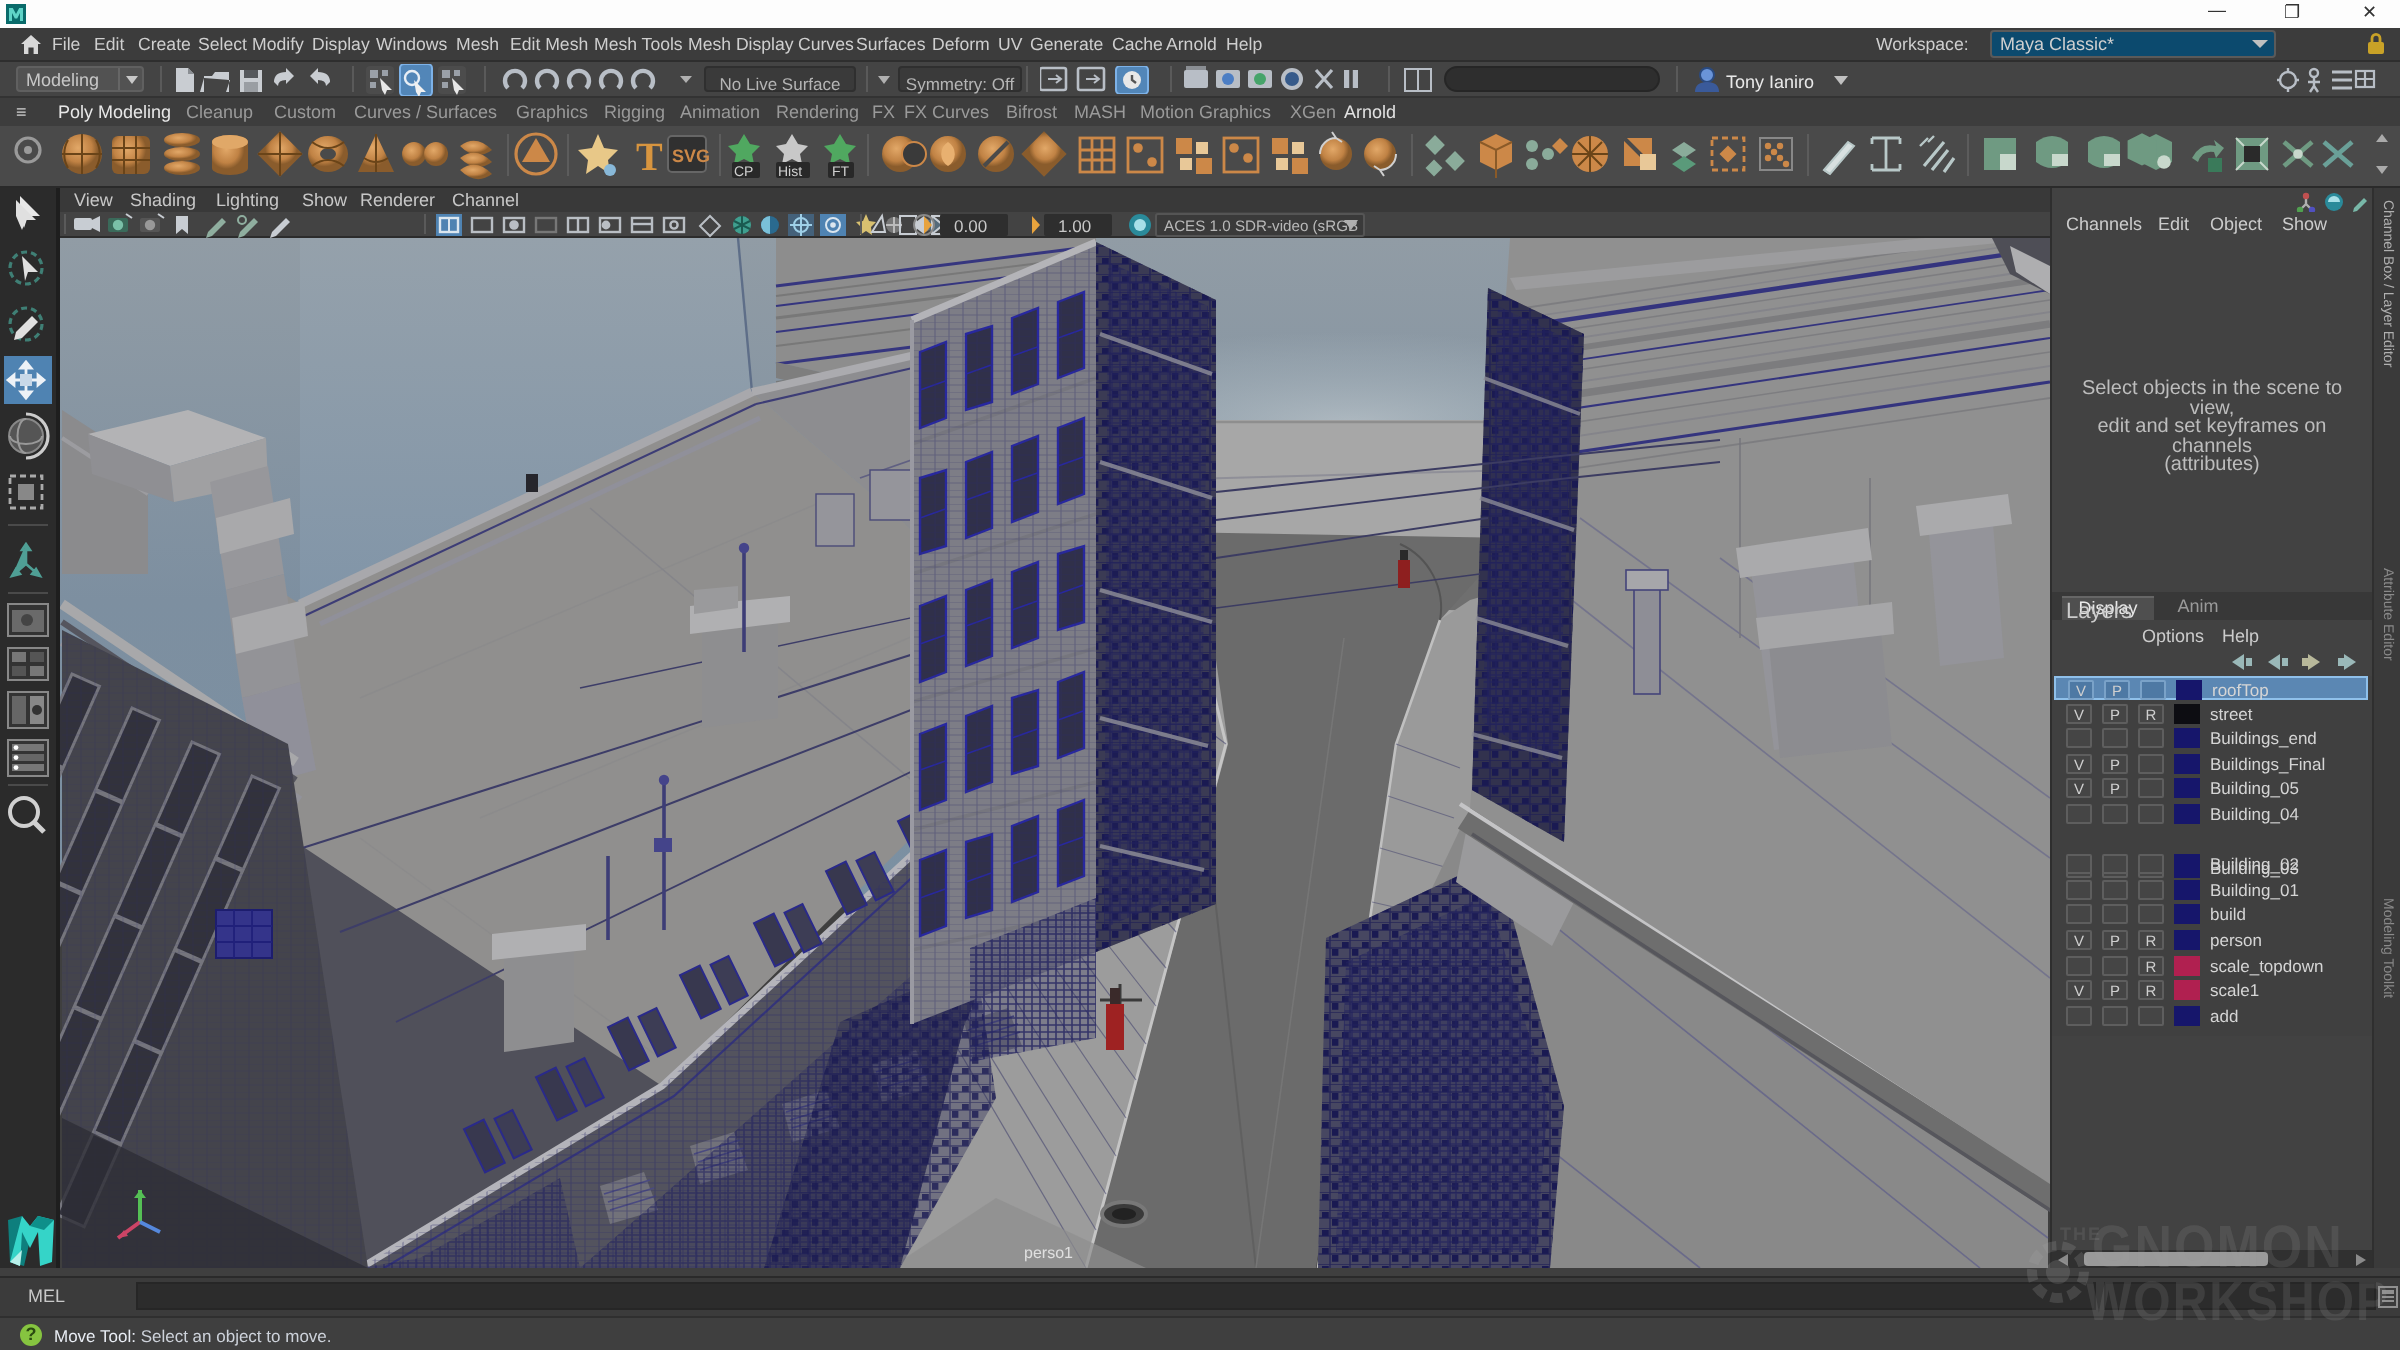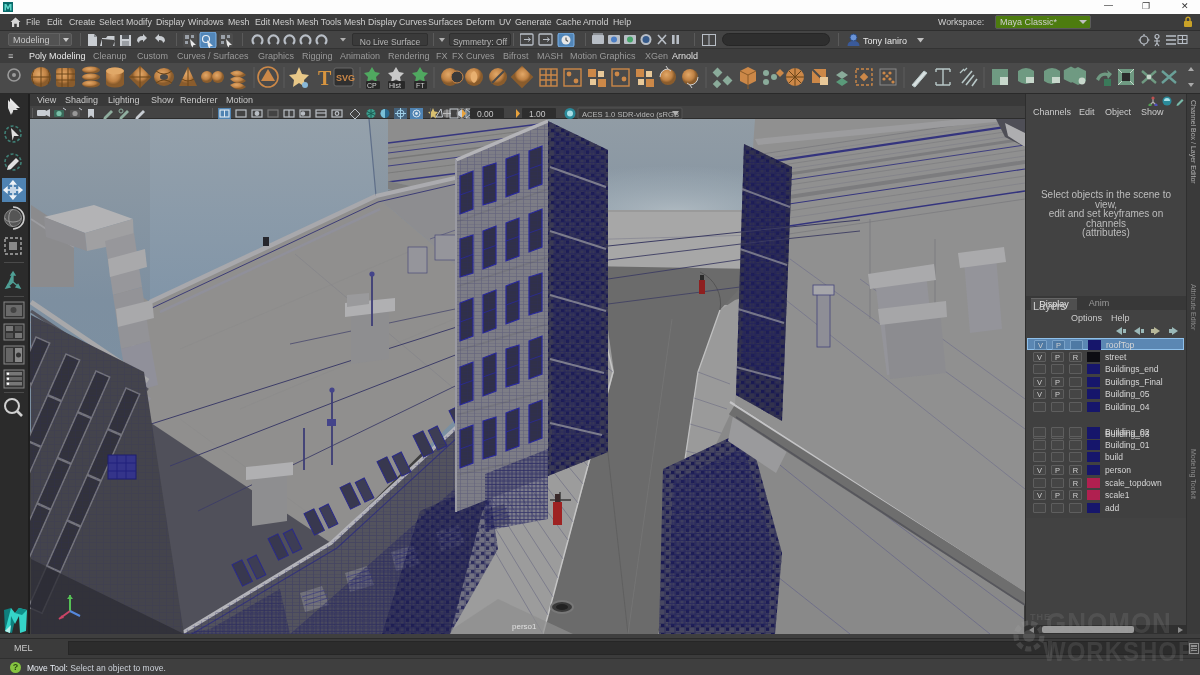--- a/index.html
+++ b/index.html
@@ -11,21 +11,21 @@
 
 #titlebar { left:0; top:0; width:1200px; height:14px; background:#fdfdfd; }
 #titlebar .ticon { left:3px; top:2px; width:10px; height:10px; }
 #titlebar .ttext { left:17px; top:2.5px; font-size:8px; color:#1a1a1a; white-space:nowrap; }
 .wbtn { top:3px; color:#333; font-size:9px; line-height:8px; }
 
 
 #menubar { left:0; top:14px; width:1200px; height:17px; background:#3c3c3c; border-bottom:1px solid #2e2e2e;}
 #menubar span { position:absolute; top:3px; font-size:8.8px; color:#cfcfcf; white-space:nowrap;}
 #wslabel { position:absolute; top:3px; font-size:9.5px; color:#b5b5b5; }
-#wsbox { left:995px; top:1px; width:96px; height:14px; background:#4d7c0f; border:1px solid #5a5a5a; border-radius:2px; font-size:9px; color:#cfcfcf; padding:1px 4px; }
+#wsbox { left:995px; top:1px; width:143px; height:14px; background:#0c4a6e; border:1px solid #5a5a5a; border-radius:2px; font-size:9px; color:#cfcfcf; padding:1px 4px; }
 #wsbox .arr { position:absolute; right:3px; top:4px; width:0; height:0; border-left:4px solid transparent; border-right:4px solid transparent; border-top:4px solid #c0c0c0;}
 
 
 #statusline { left:0; top:31px; width:1200px; height:18px; background:#444444; border-bottom:1px solid #333;}
 .sl-dd { position:absolute; background:#525252; border:1px solid #606060; border-radius:2px; color:#c8c8c8; font-size:9px; }
 .sl-field { position:absolute; background:#3a3a3a; border:1px solid #2f2f2f; border-radius:2px; color:#b5b5b5; font-size:9px; text-align:center; }
 .sl-sep { position:absolute; top:2px; width:1px; height:13px; background:#5a5a5a; }
 
 
 #shelftabs { left:0; top:49px; width:1200px; height:14px; background:#3d3d3d; }
@@ -488,21 +488,21 @@
         </g>
 </svg>
 </div>
 
 <div id="vpmenu" class="abs">
   <span style="left:7px;">View</span>
       <span style="left:35px;">Shading</span>
       <span style="left:78px;">Lighting</span>
   <span style="left:121px;">Show</span>
       <span style="left:150px;">Renderer</span>
-      <span style="left:196px;">Motion</span>
+      <span style="left:196px;">Channel</span>
 </div>
 <div id="vpicons" class="abs">
 <svg width="995" height="13" viewBox="0 0 995 13">
   <rect x="2" y="1" width="1" height="10" fill="#5a5a5a"></rect>
   <g fill="#c8cdd3">
     <rect x="7" y="3" width="9" height="6" rx="1"></rect>
           <path d="M16 4 l4-2 v8 l-4-2 z"></path>
     <g transform="translate(24,0)">
             <rect x="0" y="3" width="10" height="7" rx="1" fill="#3a6a5a"></rect>
             <circle cx="5" cy="6.5" r="2.6" fill="#7ac0a8"></circle>

